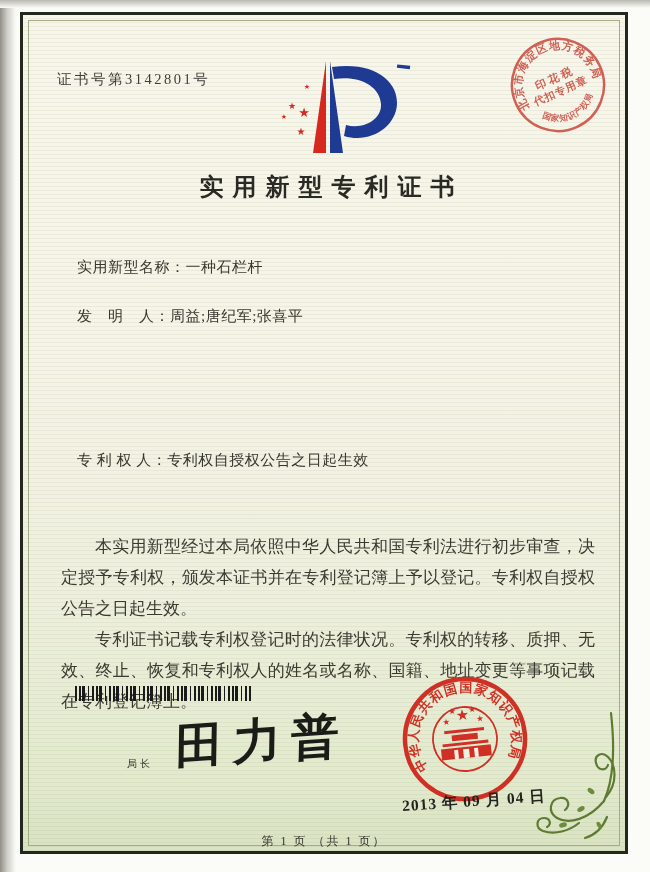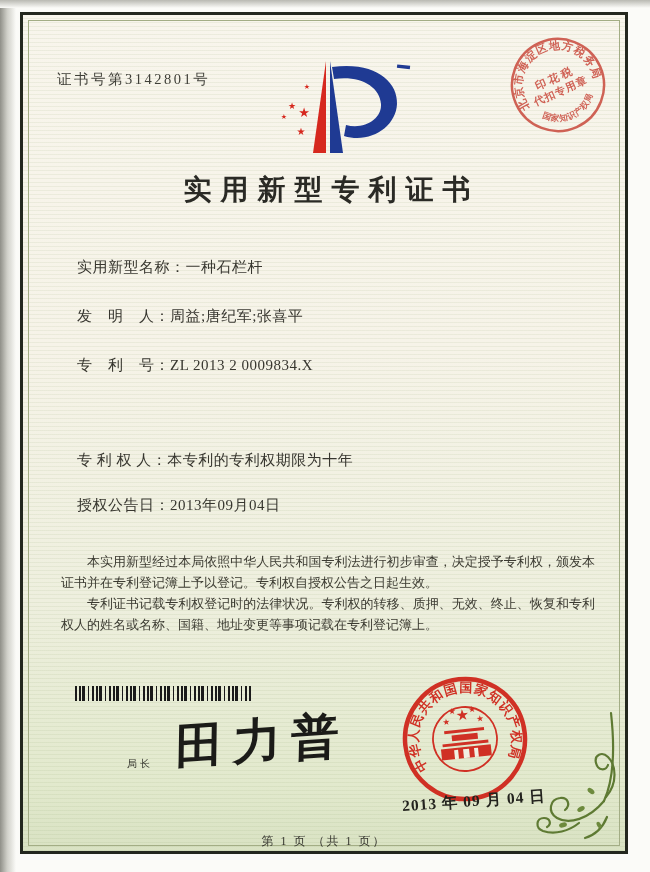--- a/index.html
+++ b/index.html
@@ -17,27 +17,27 @@
       linear-gradient(180deg,#f8f5ec 0%,#f6f3e8 40%,#eeefde 70%,#e2e9cd 92%,#d9e2c3 100%);
   }
   .inner-line { position:absolute; inset:5px; border:1px solid #a3ad85; }
 
   .cert-number { position:absolute; left:34px; top:55px; font-size:14.5px;
     letter-spacing:2.5px; color:#3f3f38; }
 
   .logo { position:absolute; left:233px; top:42px; width:160px; height:102px; }
 
   .title { position:absolute; left:15px; right:0; top:156px; text-align:center;
-    font-size:28px; font-weight:700; letter-spacing:9px; color:#2a2a25; }
+    font-size:24px; font-weight:700; letter-spacing:9px; color:#2a2a25; }
 
   .field { position:absolute; left:54px; font-size:15px; color:#37362f; letter-spacing:.5px; white-space:nowrap; }
   .f0{top:243px}.f1{top:292px}.f2{top:341px}.f3{top:390px}.f4{top:436px}.f5{top:481px}
 
-  .body-text { position:absolute; left:38px; top:536px; width:534px;
-    font-size:13px; line-height:21px; color:#3b3a31; text-align:justify; }
+  .body-text { position:absolute; left:38px; top:516px; width:534px;
+    font-size:17px; line-height:31px; color:#3b3a31; text-align:justify; }
   .body-text p { text-indent:2em; }
 
   .barcode { position:absolute; left:52px; top:671px; width:176px; height:15px;
     background:repeating-linear-gradient(90deg,#1a1a1a 0 2px,transparent 2px 4px,
       #1a1a1a 4px 6px,transparent 6px 7px,#1a1a1a 7px 10px,transparent 10px 13px,
       #1a1a1a 13px 14px,transparent 14px 17px); }
 
   .sig-label { position:absolute; left:104px; top:742px; font-size:10px;
     letter-spacing:3px; color:#2e2e28; }
   .sig-name { position:absolute; left:152px; top:694px; font-size:48px;
@@ -98,23 +98,21 @@
         <text x="28" y="60" font-size="7" fill="#d6281e" text-anchor="middle" dominant-baseline="central">★</text>
         <text x="48" y="55" font-size="13" fill="#d6281e" text-anchor="middle" dominant-baseline="central">★</text>
         <text x="45" y="74" font-size="10" fill="#d6281e" text-anchor="middle" dominant-baseline="central">★</text>
       </svg>
     </div>
 
     <div class="title">实用新型专利证书</div>
 
     <div class="field f0"><span>实用新型名称：</span><span>一种石栏杆</span></div>
     <div class="field f1"><span>发　明　人：</span><span>周益;唐纪军;张喜平</span></div>
-    <div class="field f2"><span>专　利　号：</span><span>ZL 2013 2 0009834.X</span></div>
-    <div class="field f4"><span>专 利 权 人：</span><span>本专利的专利权期限为十年</span></div>
-    <div class="field f5"><span>授权公告日：</span><span>2013年09月04日</span></div>
+    <div class="field f4"><span>专 利 权 人：</span><span>专利权自授权公告之日起生效</span></div>
 
     <div class="body-text">
       <p>本实用新型经过本局依照中华人民共和国专利法进行初步审查，决定授予专利权，颁发本证书并在专利登记簿上予以登记。专利权自授权公告之日起生效。</p>
       <p>专利证书记载专利权登记时的法律状况。专利权的转移、质押、无效、终止、恢复和专利权人的姓名或名称、国籍、地址变更等事项记载在专利登记簿上。</p>
     </div>
 
     <div class="barcode"></div>
 
     <div class="sig-label">局长</div>
     <div class="sig-name">田力普</div>

